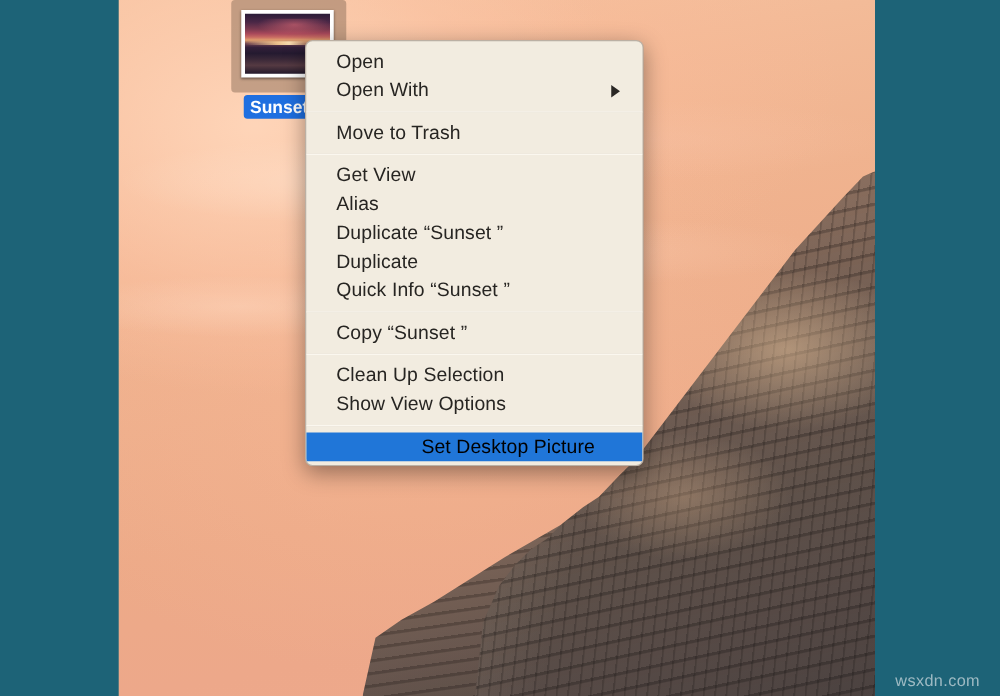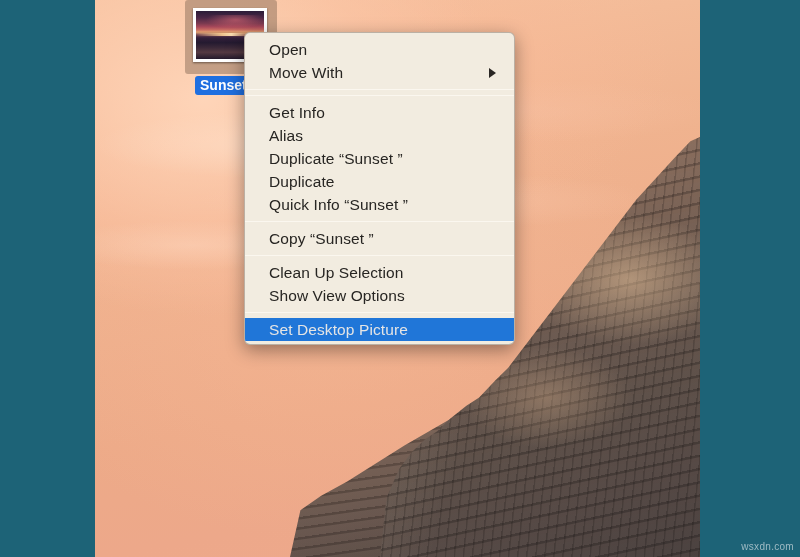--- a/index.html
+++ b/index.html
@@ -234,21 +234,22 @@
     line-height: 23px;
     padding: 0 38px 0 24px;
     font-size: 15.5px;
     color: #272522;
     white-space: nowrap;
     letter-spacing: 0.1px;
   }
 
   .menu-item.highlighted {
     background: #2076d8;
-    color: #e5e5e5;
+    color: #000000;
+    text-align: right;
   }
 
   .menu-item .submenu-arrow {
     position: absolute;
     right: 18px;
     top: 50%;
     transform: translateY(-50%);
     width: 0;
     height: 0;
     border-top: 5px solid transparent;
@@ -278,23 +279,23 @@
     border-radius: 50%;
     box-shadow: inset 0 -1px 2px rgba(0,0,0,0.22),
                 inset 0 1px 1px rgba(255,255,255,0.45);
   }
 
   .bottom-highlight-wrap { padding-bottom: 3px; }
 
   
   #watermark {
     position: absolute;
-    right: 6px;
+    right: 16px;
     bottom: 5px;
-    font-size: 10px;
+    font-size: 13px;
     color: rgba(200,215,220,0.75);
     letter-spacing: 0.3px;
     z-index: 20;
   }
 </style>
 </head>
 <body>
 
 <div id="screen" style="background: rgb(29, 99, 119);">
 
@@ -313,33 +314,38 @@
     <div class="icon-label">Sunset</div>
   </div>
 
   <div id="context-menu">
 
     <div class="menu-group">
       <div class="menu-item">
         <span>Open</span>
       </div>
       <div class="menu-item">
-        <span>Move With</span>
+        <span>Open With</span>
         <span class="submenu-arrow"></span>
       </div>
     </div>
 
     <div class="menu-separator"></div>
 
-
-    <div class="menu-separator"></div>
-
-    <div class="menu-group">
-      <div class="menu-item">
-        <span>Get Info</span>
+    <div class="menu-group">
+      <div class="menu-item">
+        <span>Move to Trash</span>
+      </div>
+    </div>
+
+    <div class="menu-separator"></div>
+
+    <div class="menu-group">
+      <div class="menu-item">
+        <span>Get View</span>
       </div>
       <div class="menu-item">
         <span>Alias</span>
       </div>
       <div class="menu-item">
         <span>Duplicate “Sunset ”</span>
       </div>
       <div class="menu-item">
         <span>Duplicate</span>
       </div>

